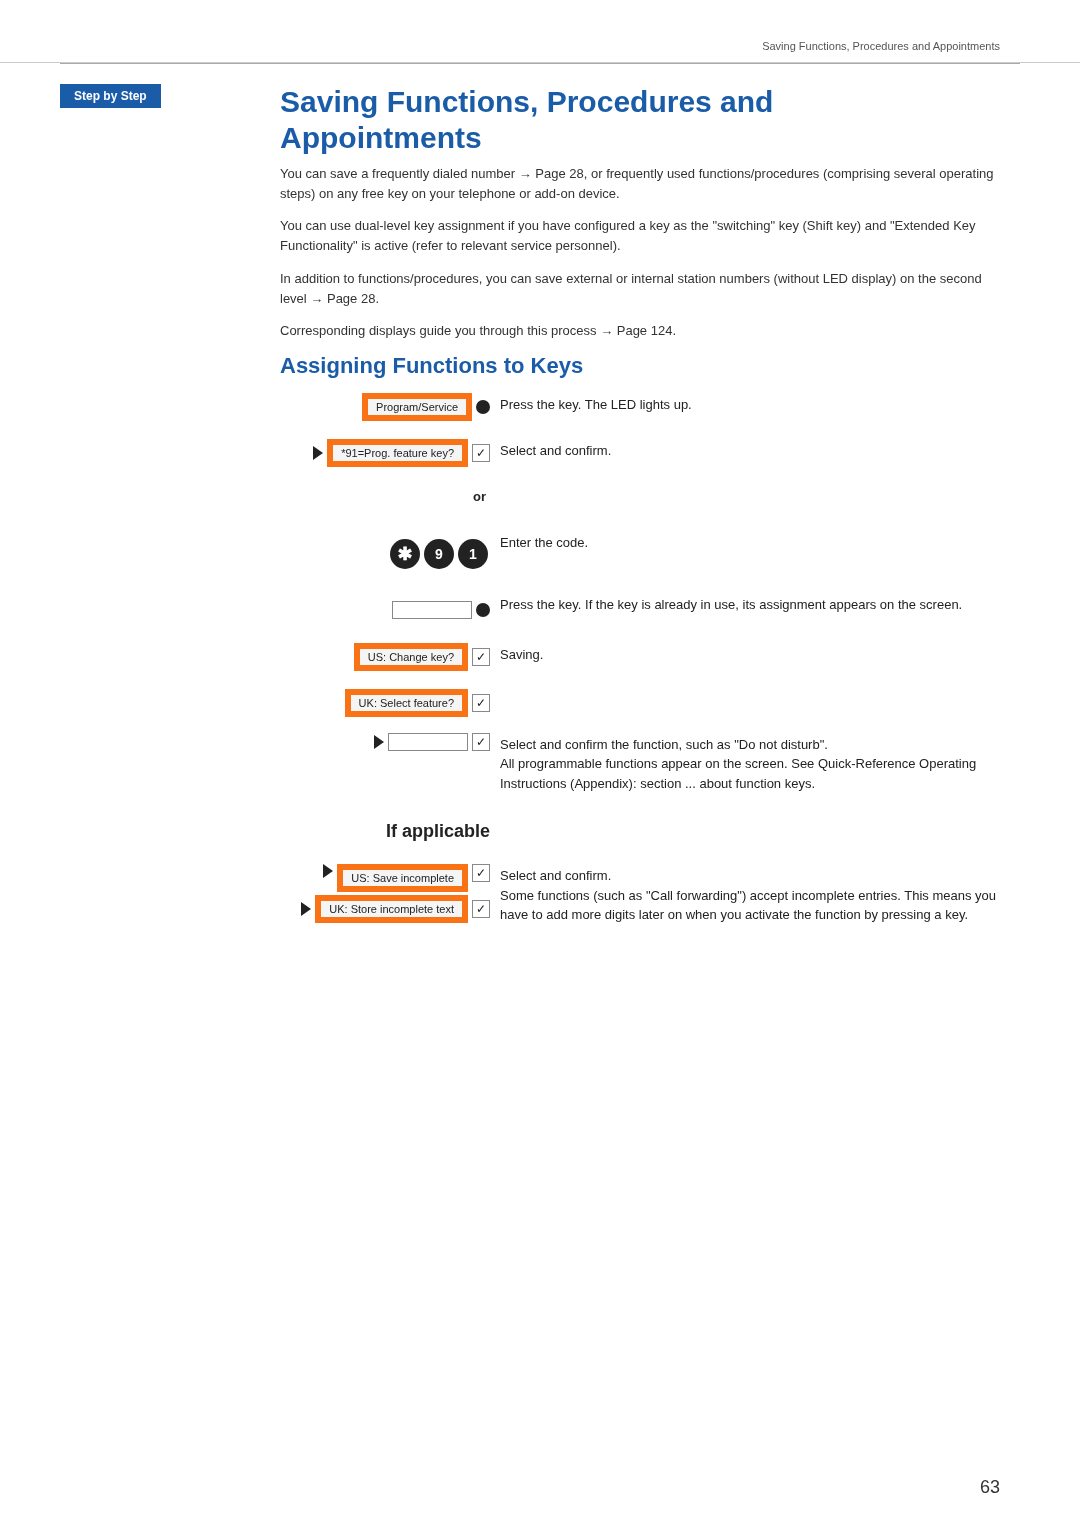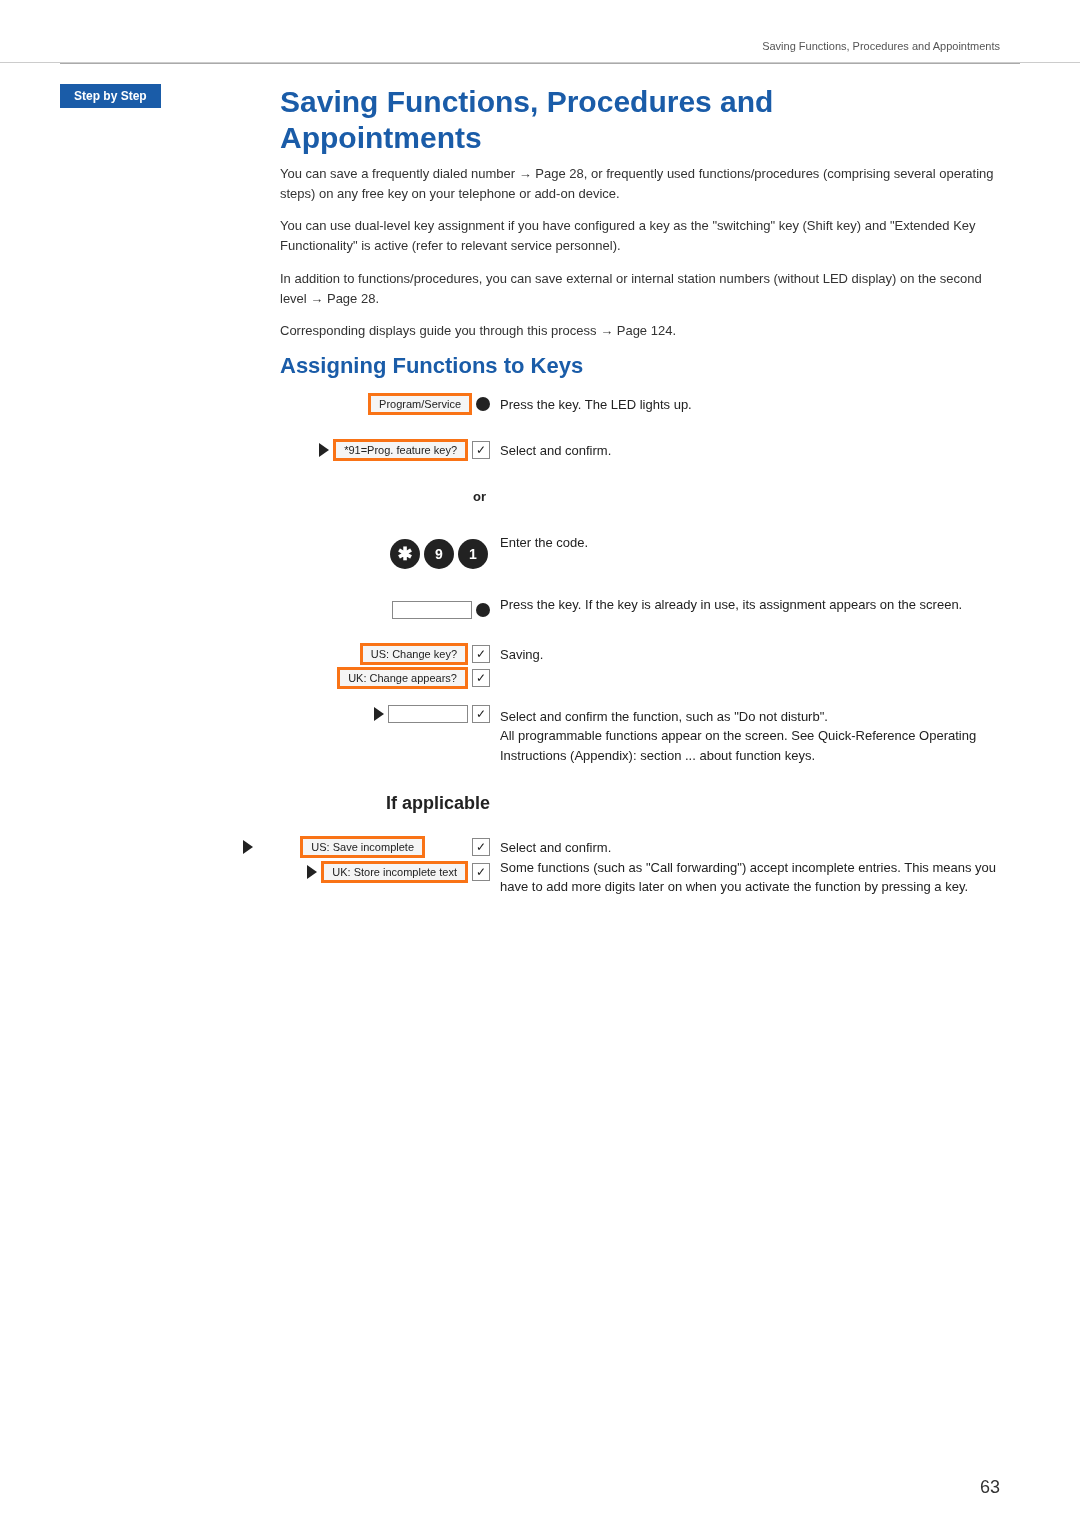--- a/index.html
+++ b/index.html
@@ -68,21 +68,21 @@
     .body-text {
       font-size: 13px;
       color: #333;
       line-height: 1.55;
       margin-bottom: 12px;
     }
 
     
     .ui-label-box {
       display: inline-block;
-      border: 3px solid #f97316;
+      border: 6px solid #f97316;
       padding: 2px 8px;
       font-size: 11px;
       background: #f5f5f5;
       white-space: nowrap;
     }
 
     .ui-dot {
       display: inline-block;
       width: 14px;
       height: 14px;
@@ -302,26 +302,26 @@
           </div>
         </div>
         <div class="right-side">
           <span>Press the key. If the key is already in use, its assignment appears on the screen.</span>
         </div>
       </div>
 
       <div class="step-entry">
         <div class="left-side">
           <div class="stacked-rows">
-            <div style="display:flex; align-items:center; margin-bottom:2px;">
+            <div style="display:flex; align-items:center; margin-bottom:18px;">
               <span class="ui-label-box">US: Change key?</span>
               <span class="ui-check-box">✓</span>
             </div>
             <div style="display:flex; align-items:center;">
-              <span class="ui-label-box">UK: Change appears?</span>
+              <span class="ui-label-box">UK: Select feature?</span>
               <span class="ui-check-box">✓</span>
             </div>
           </div>
         </div>
         <div class="right-side">
           <span>Saving.</span>
         </div>
       </div>
 
       <div class="step-entry">
@@ -341,21 +341,21 @@
       <div class="step-entry">
         <div class="left-side">
           <div class="if-applicable">If applicable</div>
         </div>
         <div class="right-side"></div>
       </div>
 
       <div class="step-entry">
         <div class="left-side">
           <div class="stacked-rows">
-            <div style="display:flex; align-items:center; margin-bottom:3px;gap:43px;">
+            <div style="display:flex; margin-bottom:3px;">
               <span class="ui-triangle-right"></span>
               <span class="ui-label-box">US: Save incomplete</span>
               <span class="ui-check-box">✓</span>
             </div>
             <div style="display:flex; align-items:center;">
               <span class="ui-triangle-right"></span>
               <span class="ui-label-box">UK: Store incomplete text</span>
               <span class="ui-check-box">✓</span>
             </div>
           </div>

